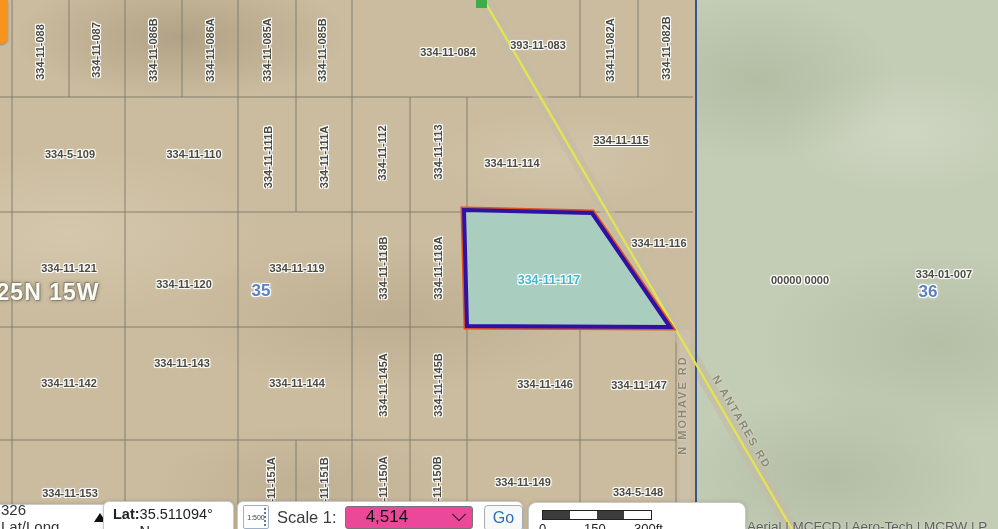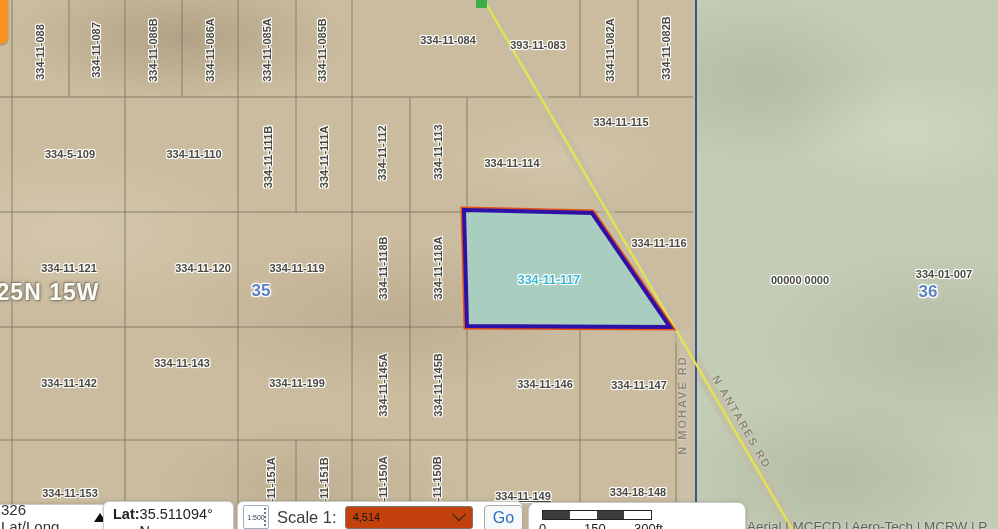--- a/index.html
+++ b/index.html
@@ -56,22 +56,22 @@
   .coord-label{font-weight:bold;}
   #panel-scale{left:237px;top:501px;width:286px;height:30px;border-radius:6px 6px 0 0;
     display:flex;align-items:center;gap:8px;padding:2px 6px 0 5px;box-sizing:border-box;}
   #scale-icon{width:24px;height:22px;border:1px solid #9db0c8;border-radius:2px;
     font-size:7px;color:#345;display:flex;align-items:center;justify-content:center;
     position:relative;background:#fdfdfd;cursor:pointer;}
   #scale-icon:after{content:"";position:absolute;right:2px;top:2px;bottom:2px;width:2px;
     background:repeating-linear-gradient(#678 0 2px, transparent 2px 4px);}
   #scale-label{font-size:16.5px;color:#3c3c3c;}
   #scale-select{width:128px;height:23px;border:1px solid #767676;border-radius:3px;
-    background:#c2410c;display:flex;align-items:center;justify-content:space-between;
-    padding:0 8px 0 7px;box-sizing:border-box;font-size:11px;color:#111;cursor:pointer;}
+    background:#ec4899;display:flex;align-items:center;justify-content:space-between;
+    padding:0 8px 0 20px;box-sizing:border-box;font-size:17px;color:#111;cursor:pointer;}
   #go-button{position:absolute;left:484px;top:505px;width:37px;height:24px;
     background:#f6f8fa;border:1px solid #ababab;border-radius:4px;
     font-size:16px;color:#2a6ebb;display:flex;align-items:center;justify-content:center;
     cursor:pointer;}
   #panel-scalebar{left:528px;top:502px;width:218px;height:35px;border-radius:8px 8px 0 0;
     padding:7px 0 0 13px;box-sizing:border-box;}
   #scalebar-bar{width:108px;height:8px;border:1px solid #222;display:flex;}
   #scalebar-bar .seg{flex:1;}
   #scalebar-bar .seg.dark{background:#3d3d3d;} #scalebar-bar .seg.light{background:#fff;}
   #scalebar-ticks{position:relative;width:150px;height:14px;font-size:13px;color:#222;margin-top:1px;}
@@ -131,59 +131,59 @@
   <div id="green-marker"></div>
   <div id="orange-tab"></div>
 
   <div id="map-labels">
       <span class="lbl parcel" style="left: 40px; top: 52px; transform: translate(-50%, -50%) rotate(-90deg);">334-11-088</span>
       <span class="lbl parcel" style="left: 96px; top: 50px; transform: translate(-50%, -50%) rotate(-90deg);">334-11-087</span>
       <span class="lbl parcel" style="left: 153px; top: 50px; transform: translate(-50%, -50%) rotate(-90deg);">334-11-086B</span>
       <span class="lbl parcel" style="left: 210px; top: 50px; transform: translate(-50%, -50%) rotate(-90deg);">334-11-086A</span>
       <span class="lbl parcel" style="left: 267px; top: 50px; transform: translate(-50%, -50%) rotate(-90deg);">334-11-085A</span>
       <span class="lbl parcel" style="left: 322px; top: 50px; transform: translate(-50%, -50%) rotate(-90deg);">334-11-085B</span>
-      <span class="lbl parcel" style="left: 424px; top: 40px; padding-left: 48px;">334-11-084</span>
+      <span class="lbl parcel" style="left: 424px; top: 52px; padding-left: 48px;">334-11-084</span>
       <span class="lbl parcel" style="left: 538px; top: 45px;">393-11-083</span>
       <span class="lbl parcel" style="left: 610px; top: 50px; transform: translate(-50%, -50%) rotate(-90deg);">334-11-082A</span>
       <span class="lbl parcel" style="left: 666px; top: 48px; transform: translate(-50%, -50%) rotate(-90deg);">334-11-082B</span>
       <span class="lbl parcel" style="left: 70px; top: 154px;">334-5-109</span>
       <span class="lbl parcel" style="left: 184px; top: 154px; padding-left: 20px;">334-11-110</span>
       <span class="lbl parcel" style="left: 268px; top: 157px; transform: translate(-50%, -50%) rotate(-90deg);">334-11-111B</span>
       <span class="lbl parcel" style="left: 324px; top: 157px; transform: translate(-50%, -50%) rotate(-90deg);">334-11-111A</span>
       <span class="lbl parcel" style="left: 382px; top: 153px; transform: translate(-50%, -50%) rotate(-90deg);">334-11-112</span>
       <span class="lbl parcel" style="left: 438px; top: 152px; transform: translate(-50%, -50%) rotate(-90deg);">334-11-113</span>
       <span class="lbl parcel" style="left: 512px; top: 163px;">334-11-114</span>
-      <span class="lbl parcel" style="left: 621px; top: 122px;">334-11-115</span>
+      <span class="lbl parcel" style="left: 621px; top: 140px; text-decoration: underline;">334-11-115</span>
       <span class="lbl parcel" style="left: 69px; top: 268px;">334-11-121</span>
-      <span class="lbl parcel" style="left: 184px; top: 268px; margin-left: 19px;">334-11-120</span>
+      <span class="lbl parcel" style="left: 184px; top: 284px;">334-11-120</span>
       <span class="lbl parcel" style="left: 297px; top: 268px;">334-11-119</span>
       <span class="lbl parcel" style="left: 383px; top: 268px; transform: translate(-50%, -50%) rotate(-90deg);">334-11-118B</span>
       <span class="lbl parcel" style="left: 438px; top: 268px; transform: translate(-50%, -50%) rotate(-90deg);">334-11-118A</span>
       <span class="lbl highlight" style="left: 527px; top: 280px; padding-left: 44px;">334-11-117</span>
       <span class="lbl parcel" style="left: 659px; top: 243px;">334-11-116</span>
       <span class="lbl township" style="left: 48px; top: 292px;">25N 15W</span>
       <span class="lbl section" style="left: 261px; top: 291px;">35</span>
       <span class="lbl parcel" style="left: 800px; top: 280px;">00000 0000</span>
       <span class="lbl parcel" style="left: 944px; top: 274px;">334-01-007</span>
       <span class="lbl section" style="left: 928px; top: 292px;">36</span>
       <span class="lbl parcel" style="left: 69px; top: 383px;">334-11-142</span>
       <span class="lbl parcel" style="left: 182px; top: 363px;">334-11-143</span>
-      <span class="lbl parcel" style="left: 297px; top: 383px;">334-11-199</span>
+      <span class="lbl parcel" style="left: 297px; top: 383px;">334-11-144</span>
       <span class="lbl parcel" style="left: 383px; top: 385px; transform: translate(-50%, -50%) rotate(-90deg);">334-11-145A</span>
       <span class="lbl parcel" style="left: 438px; top: 385px; transform: translate(-50%, -50%) rotate(-90deg);">334-11-145B</span>
       <span class="lbl parcel" style="left: 545px; top: 384px;">334-11-146</span>
       <span class="lbl parcel" style="left: 639px; top: 385px;">334-11-147</span>
       <span class="lbl parcel" style="left: 70px; top: 493px;">334-11-153</span>
       <span class="lbl parcel" style="left: 184px; top: 493px; margin-top: 21px;">334-11-152</span>
       <span class="lbl parcel" style="left: 271px; top: 489px; transform: translate(-50%, -50%) rotate(-90deg);">334-11-151A</span>
       <span class="lbl parcel" style="left: 324px; top: 489px; transform: translate(-50%, -50%) rotate(-90deg);">334-11-151B</span>
       <span class="lbl parcel" style="left: 383px; top: 488px; transform: translate(-50%, -50%) rotate(-90deg);">334-11-150A</span>
       <span class="lbl parcel" style="left: 437px; top: 488px; transform: translate(-50%, -50%) rotate(-90deg);">334-11-150B</span>
-      <span class="lbl parcel" style="left: 523px; top: 496px; text-decoration: underline;">334-11-149</span>
-      <span class="lbl parcel" style="left: 638px; top: 492px;">334-18-148</span>
+      <span class="lbl parcel" style="left: 523px; top: 482px;">334-11-149</span>
+      <span class="lbl parcel" style="left: 638px; top: 492px;">334-5-148</span>
       <span class="lbl road" style="left: 682px; top: 405px; transform: translate(-50%, -50%) rotate(-90deg);">N MOHAVE RD</span>
       <span class="lbl road" style="left: 742px; top: 422px; transform: translate(-50%, -50%) rotate(60deg);">N ANTARES RD</span>
     </div>
 
   <div class="panel" id="panel-latlong-toggle">
     <span>326 Lat/Long</span>
     <span class="tri"></span>
   </div>
 
   <div class="panel" id="panel-coords">

